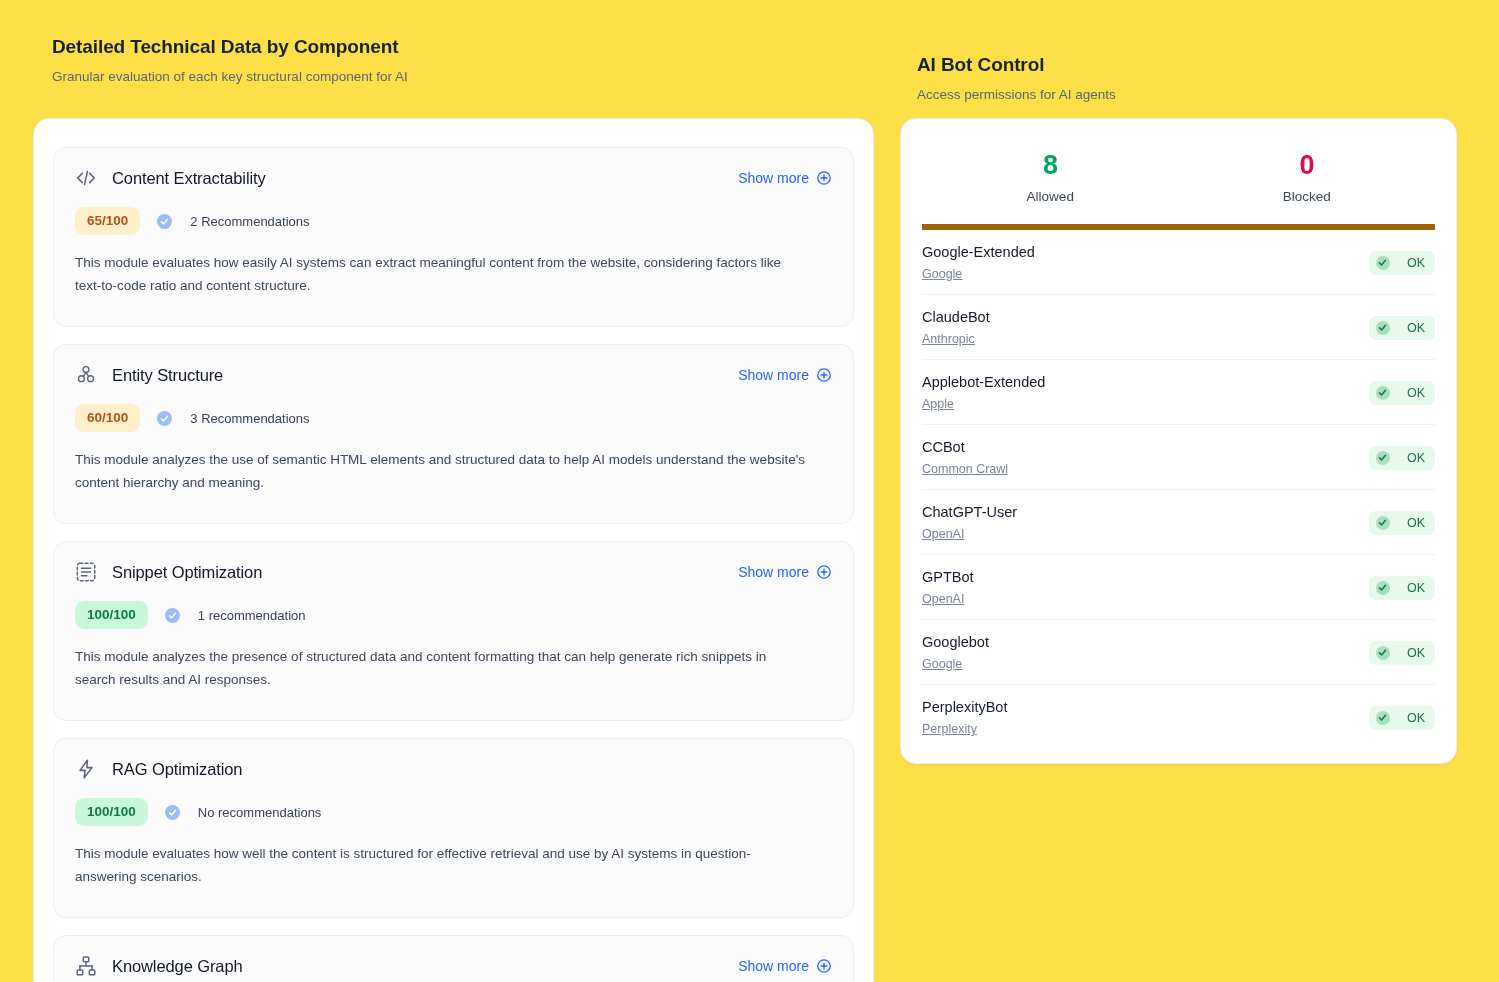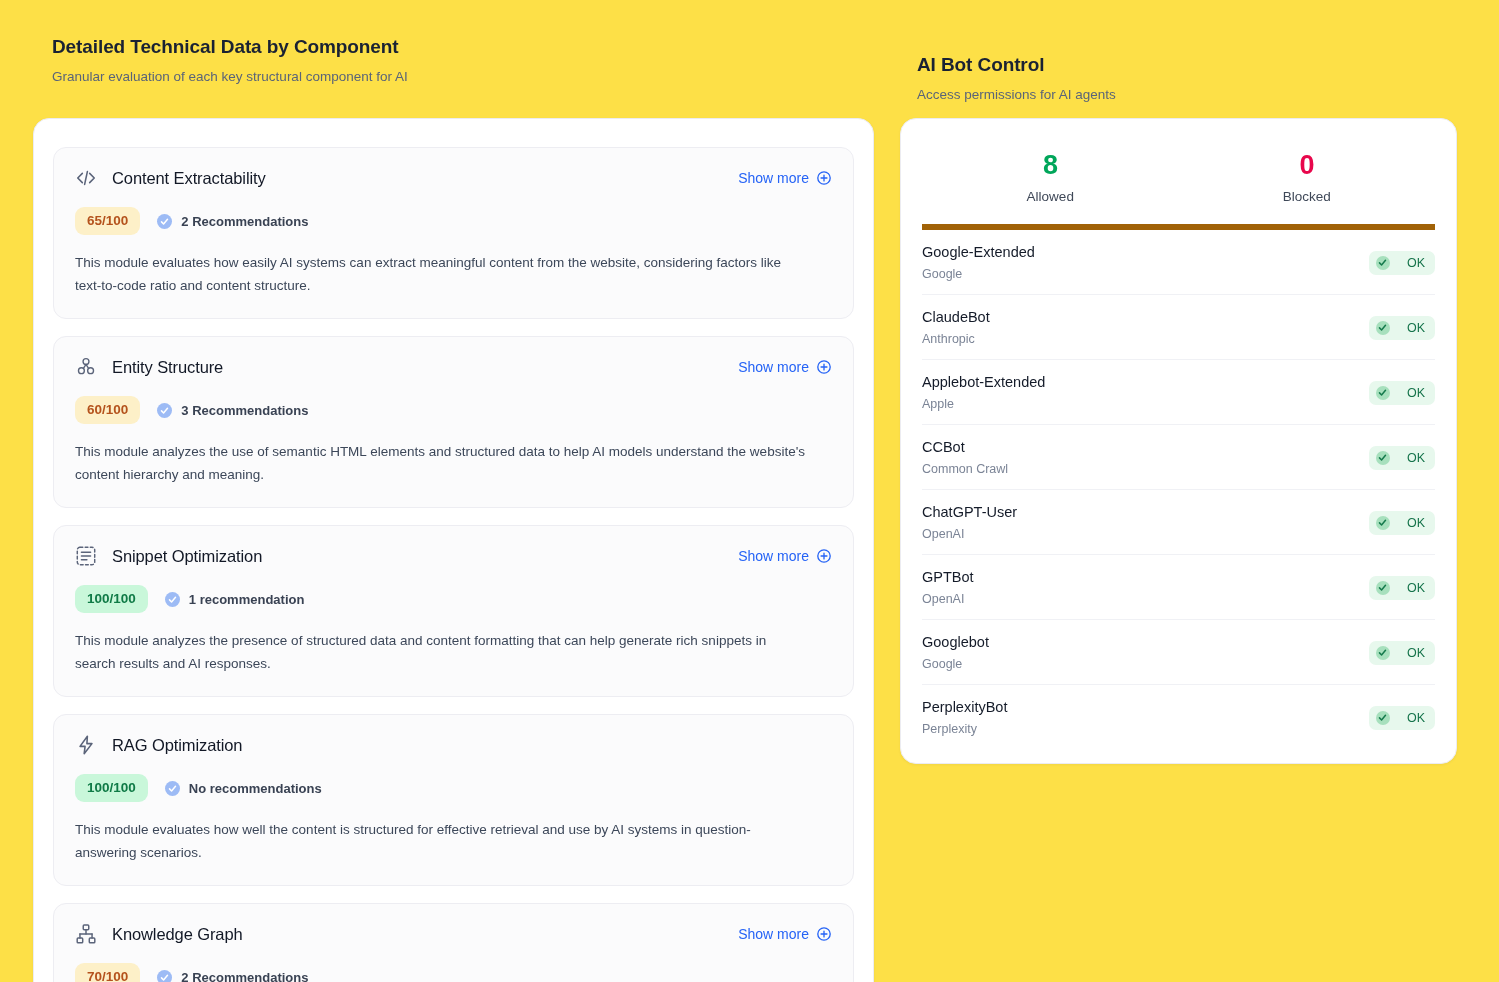--- a/index.html
+++ b/index.html
@@ -51,21 +51,21 @@
     border-radius: 16px;
     box-shadow: 0 1px 3px rgba(16,24,40,0.05);
     overflow: hidden;
     padding: 28px 19px 0 19px;
   }
 
   .module-card {
     background: #fbfbfc;
     border: 1px solid #ededf2;
     border-radius: 13px;
-    padding: 19px 21px 21px 21px;
+    padding: 19px 21px 29px 21px;
     margin-bottom: 17px;
   }
 
   .module-top {
     display: flex;
     align-items: center;
     justify-content: space-between;
   }
 
   .module-title-wrap {
@@ -115,22 +115,21 @@
     font-weight: 700;
     padding: 6px 12px;
     border-radius: 9px;
     line-height: 16px;
   }
   .score-badge.amber { background: #fdf0c8; color: #b4521c; }
   .score-badge.green { background: #c9f7da; color: #0f7a46; }
 
   .rec-wrap {
     display: flex;
-    gap: 9px;
-    font-weight: bold;
+    gap: 18px;
   }
   .rec-check {
     width: 15px; height: 15px;
     border-radius: 50%;
     background: #9dbbf5;
     display: flex; align-items: center; justify-content: center;
     flex: 0 0 auto;
   }
   .rec-check svg { display:block; }
   .rec-text {
@@ -192,20 +191,21 @@
   .bot-name {
     font-size: 14.5px;
     color: #141b29;
     line-height: 20px;
   }
   .bot-vendor {
     font-size: 12.5px;
     color: #7b8496;
     line-height: 18px;
     margin-top: 3px;
+    text-decoration: underline;
   }
 
   .ok-badge {
     display: flex;
     align-items: center;
     gap: 17px;
     background: #e7f8ed;
     border-radius: 7px;
     padding: 5px 10px 5px 7px;
     flex: 0 0 auto;

